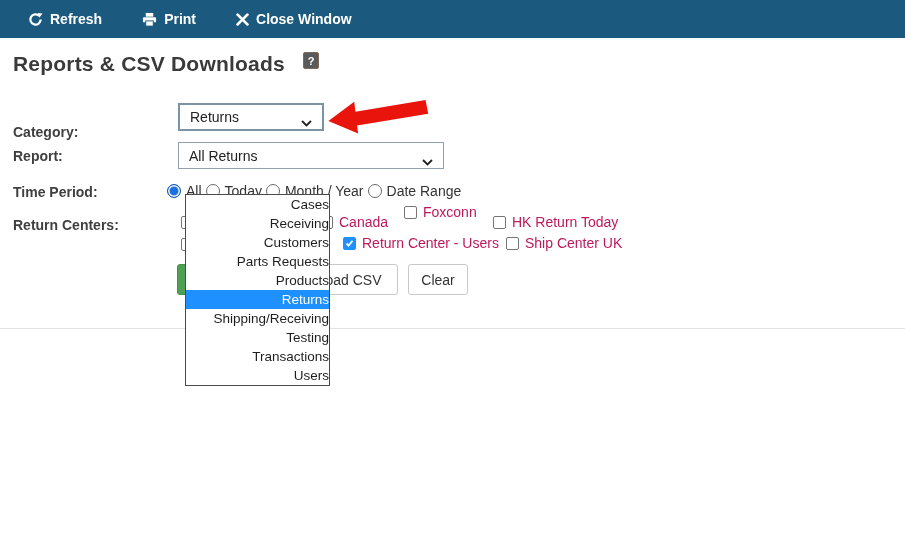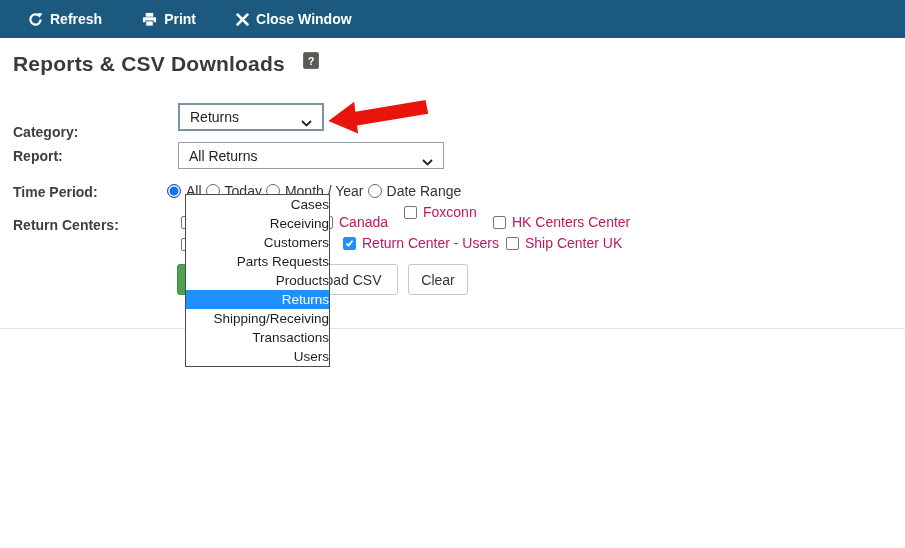--- a/index.html
+++ b/index.html
@@ -166,21 +166,21 @@
   <span class="cb-item" style="left:320px; top:214px;">
     <span class="cbox"></span>
     <span>Canada</span>
   </span>
   <span class="cb-item" style="left:404px; top:204px;">
     <span class="cbox"></span>
     <span>Foxconn</span>
   </span>
   <span class="cb-item" style="left:493px; top:214px;">
     <span class="cbox"></span>
-    <span>HK Centers Center</span>
+    <span>HK Return Today</span>
   </span>
 
   <span class="cb-item" style="left:343px; top:235px;">
     <span class="cbox on">
       <svg width="9" height="9" viewBox="0 0 9 9">
           <path d="M1.5 4.5 L3.6 6.6 L7.5 1.8" fill="none" stroke="#fff" stroke-width="1.8"></path>
         </svg>
     </span>
     <span>Return Center - Users</span>
   </span>
@@ -196,17 +196,18 @@
   <div class="divider"></div>
 
   <div class="dd-list">
     <div class="dd-item">Cases</div>
     <div class="dd-item">Receiving</div>
     <div class="dd-item">Customers</div>
     <div class="dd-item">Parts Requests</div>
     <div class="dd-item">Products</div>
     <div class="dd-item selected">Returns</div>
     <div class="dd-item">Shipping/Receiving</div>
+    <div class="dd-item">Testing</div>
     <div class="dd-item">Transactions</div>
     <div class="dd-item">Users</div>
   </div>
 
 </div>
 
 </body></html>

